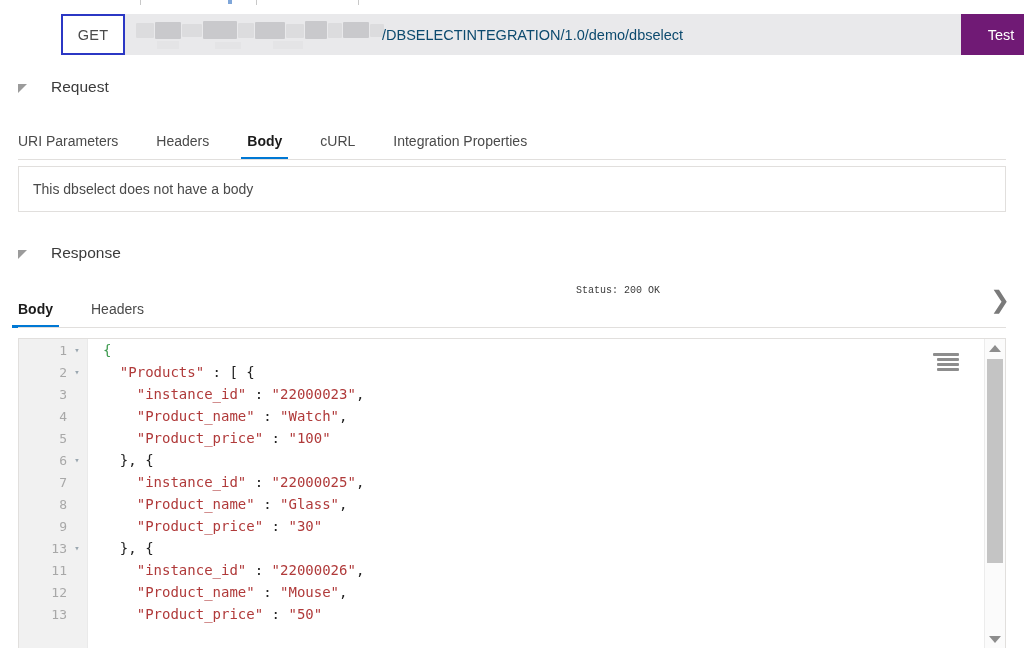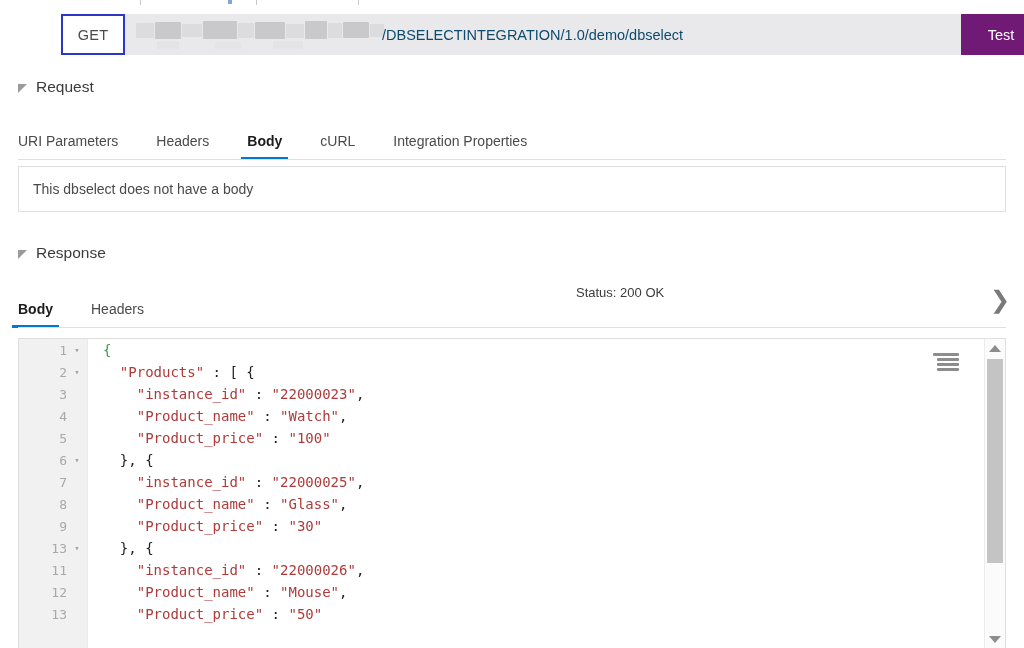--- a/index.html
+++ b/index.html
@@ -119,21 +119,21 @@
     cursor: pointer;
     font-family: "Liberation Sans", sans-serif;
   }
 
   
   .section-head {
     position: absolute;
     left: 18px;
     display: flex;
     align-items: center;
-    gap: 9px;
+    gap: 24px;
     font-size: 15.5px;
     color: #3b3b3b;
     cursor: pointer;
   }
   .tri {
     width: 0; height: 0;
     border-left: 9px solid #9b9b9b;
     border-bottom: 9px solid transparent;
     border-top: 0 solid transparent;
     display: block;
@@ -190,22 +190,23 @@
     padding-left: 14px;
     font-size: 14px;
     color: #4a4a4a;
   }
 
   
   .status-text {
     position: absolute;
     left: 576px;
     top: 285px;
-    font-size: 13px;
+    font-size: 10px;
     color: #3b3b3b;
+    font-family: Liberation Mono, monospace;
   }
   .chevron-right {
     position: absolute;
     right: 14px;
     top: 288px;
     font-size: 24px;
     line-height: 1;
     color: #7a7a7a;
     cursor: pointer;
     font-family: "Liberation Sans", sans-serif;

